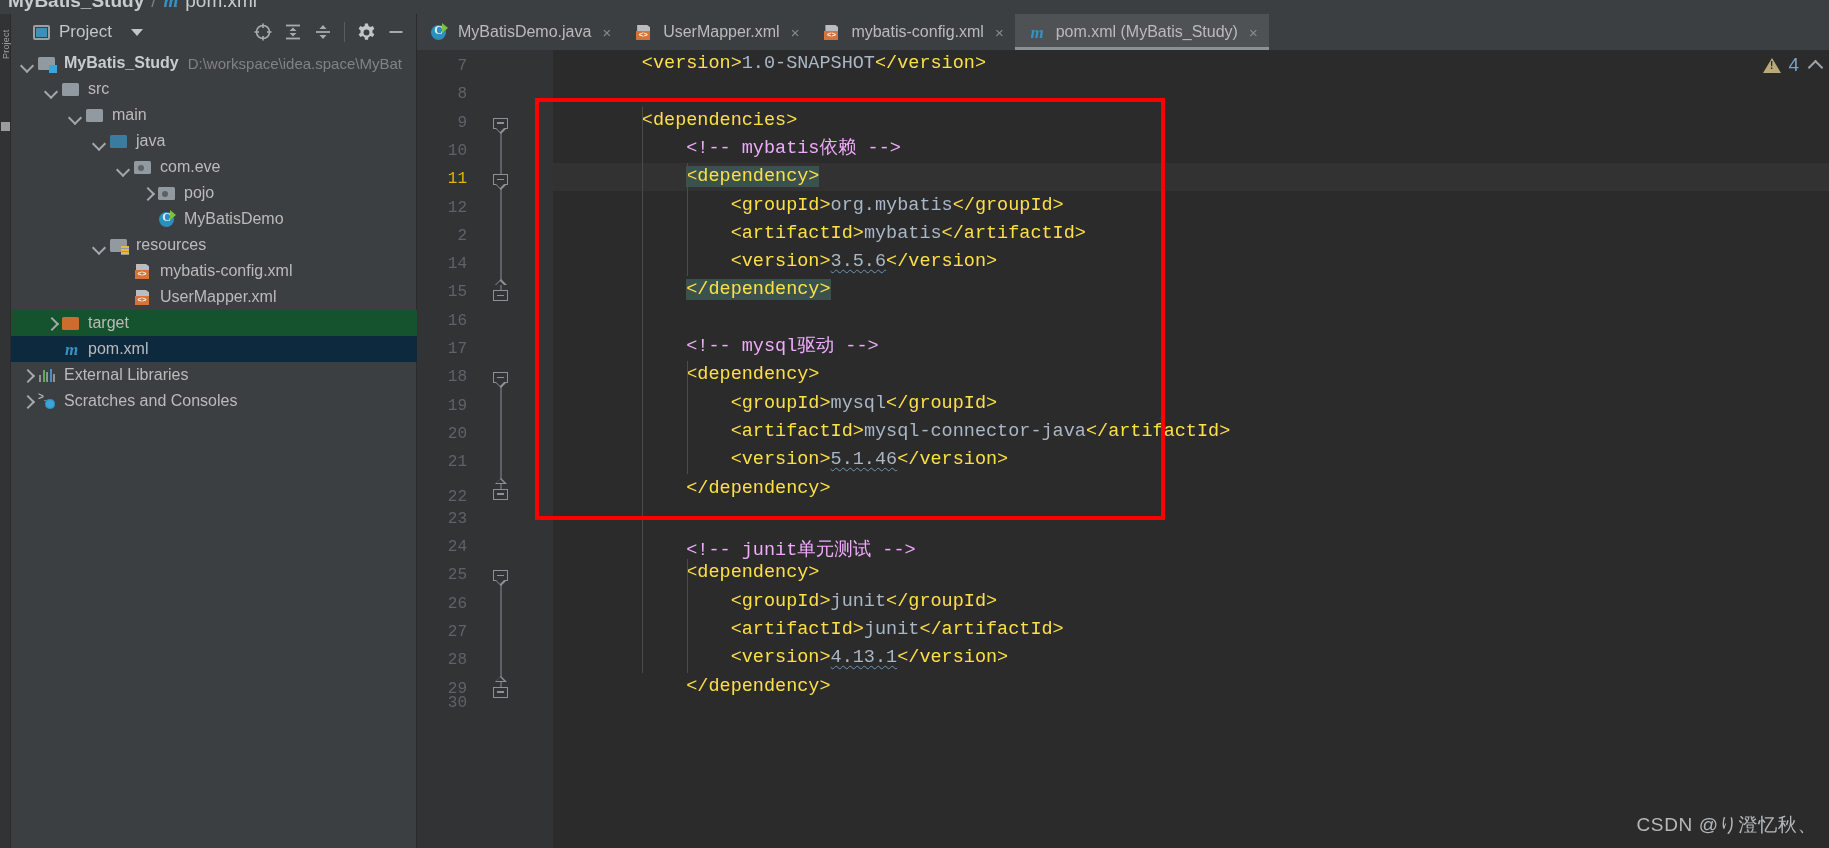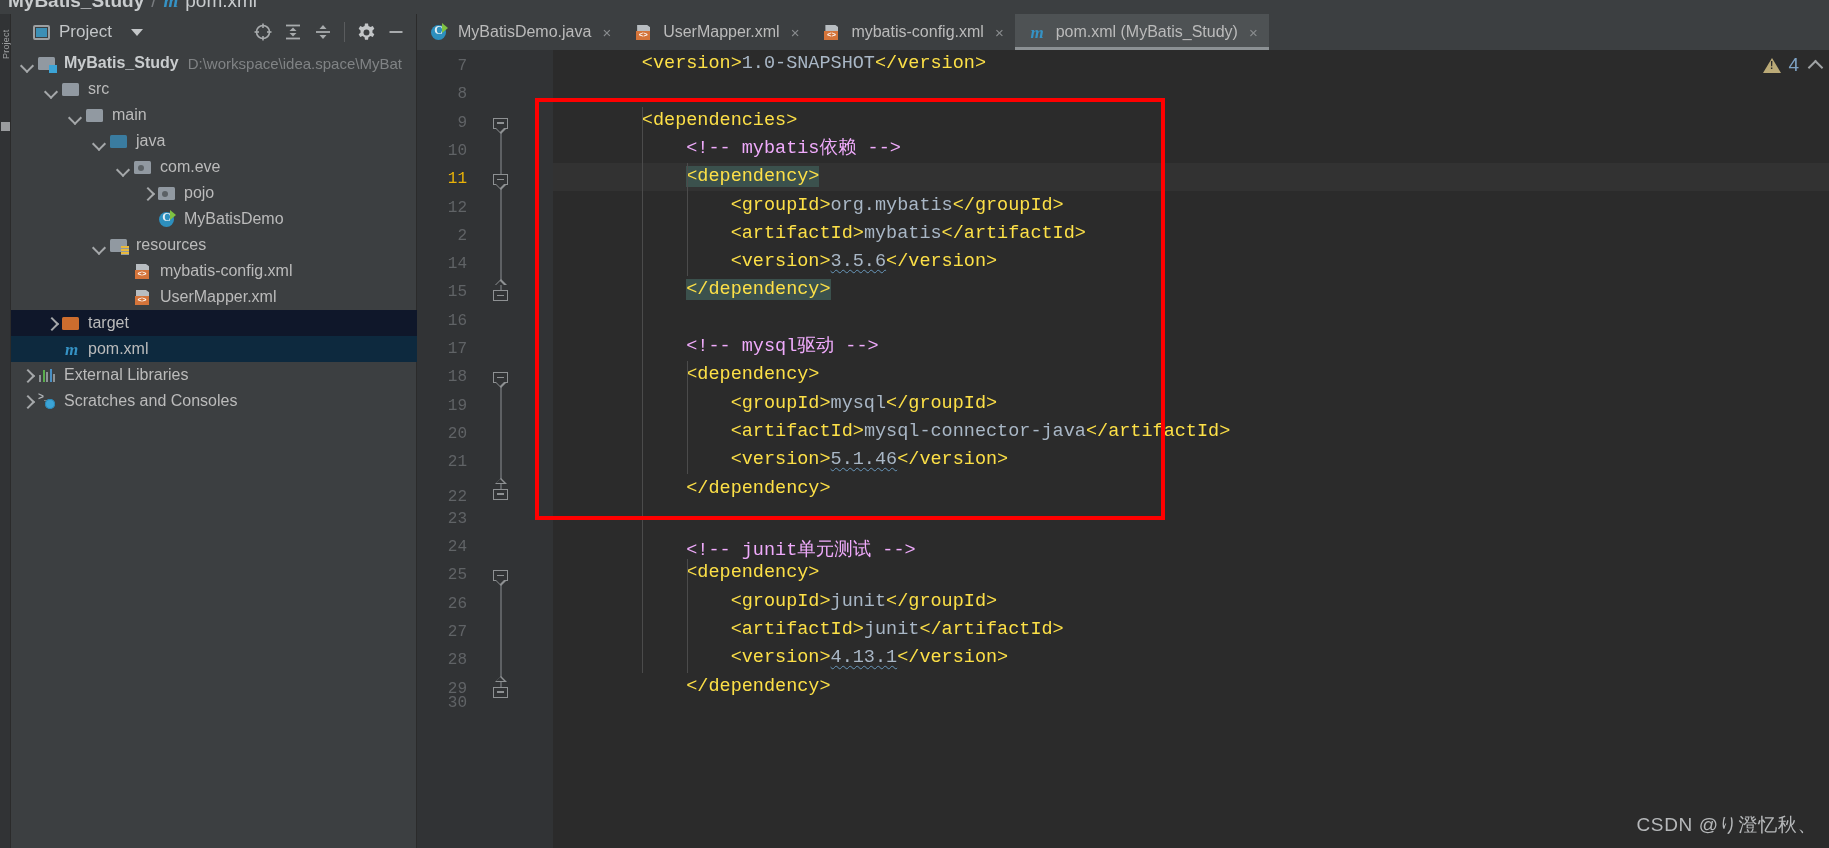--- a/index.html
+++ b/index.html
@@ -69,21 +69,21 @@
     cursor: pointer;
   }
   .tb-div { width: 1px; height: 20px; background: #5A5C5E; margin: 0 6px; }
 
   
   .tree { position: absolute; left: 0; top: 36px; width: 406px; }
   .trow {
     position: relative; height: 26px; display: flex; align-items: center;
     font-size: 16px; color: #BBBBBB; white-space: nowrap; cursor: default;
   }
-  .trow.sel-target { background: #0f172a; }
+  .trow.sel-target { background: #14532d; }
   .trow.sel-pom { background: #0D293E; }
   .arrow {
     width: 15px; height: 15px; flex: 0 0 15px; position: relative; margin-right: 2px;
   }
   .arrow.down::before {
     content:''; position:absolute; left:2px; top:5px; width:8px; height:8px;
     border-left: 2px solid #A5A8AA; border-bottom: 2px solid #A5A8AA;
     transform: rotate(-45deg);
   }
   .arrow.right::before {

